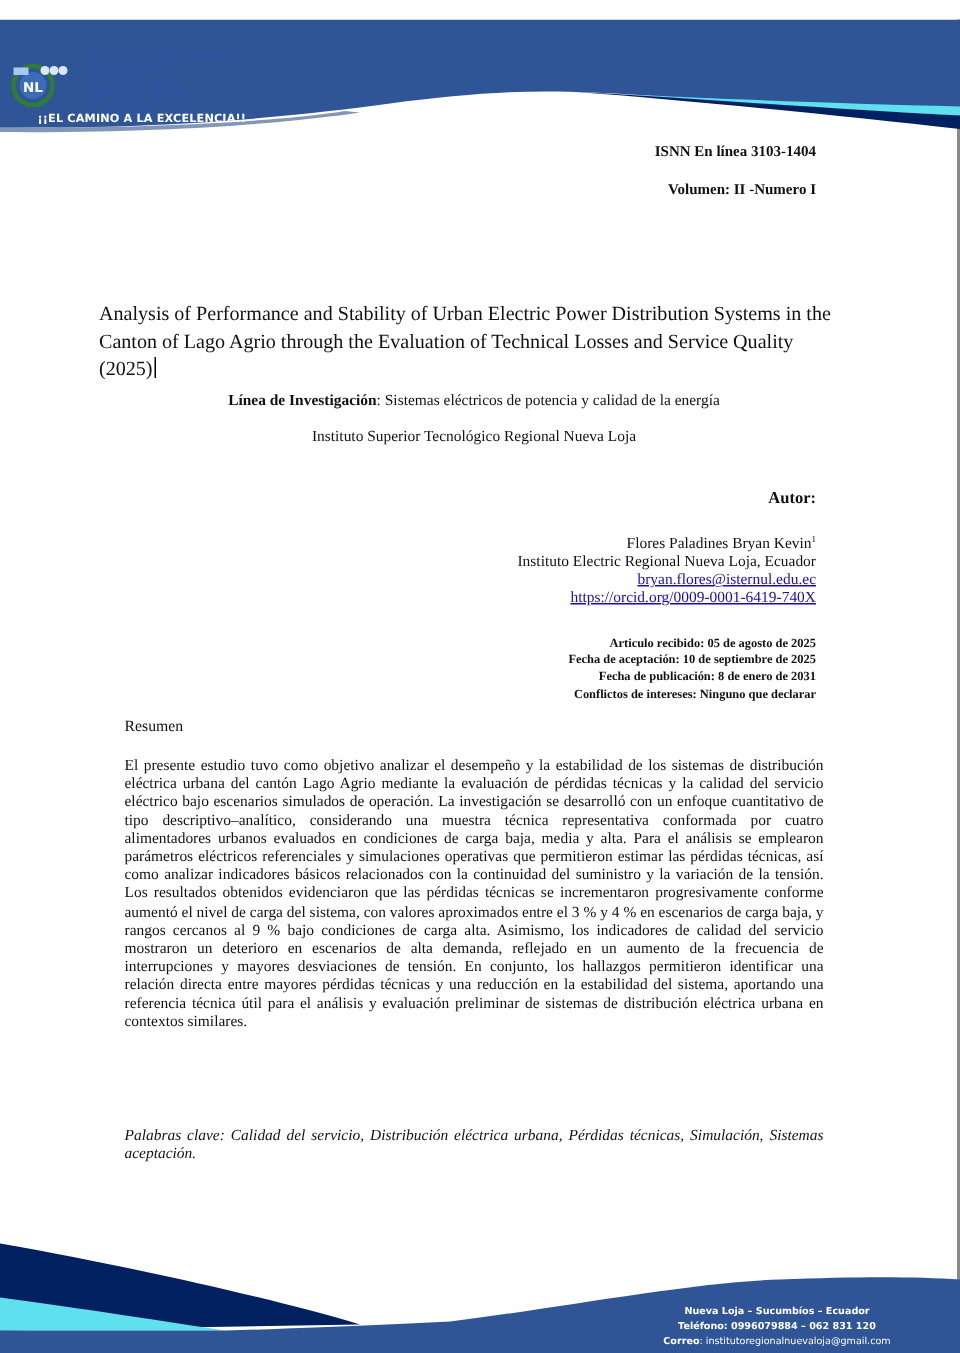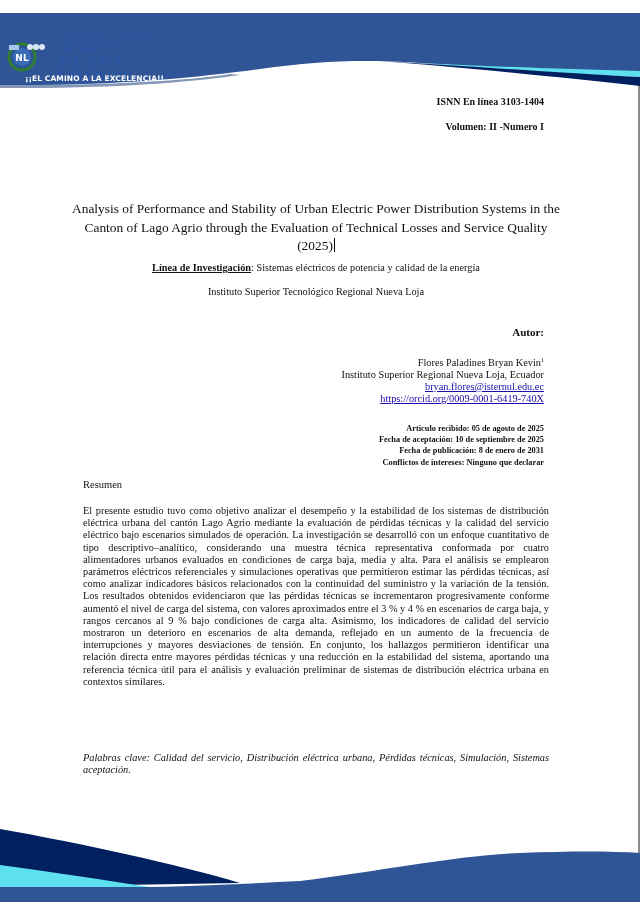--- a/index.html
+++ b/index.html
@@ -13,24 +13,24 @@
   .logo-badge { position: absolute; left: 0; top: 8px; width: 42px; height: 36px; }
   .logo-text { position: absolute; left: 52px; top: 5px; font-family: "DejaVu Serif", serif; font-weight: bold; color: #2d55a5; line-height: 1; letter-spacing: 0.5px; }
   .logo-text .l1, .logo-text .l2 { font-size: 6.5px; display: block; }
   .logo-text .l3 { font-size: 14px; display: block; margin-top: 1px; letter-spacing: 2px; }
   .slogan { position: absolute; left: 25px; top: 61px; font-family: "DejaVu Sans", sans-serif; font-weight: bold; font-size: 7.5px; color: #ffffff; letter-spacing: 0.1px; }
 
   
   .issn { position: absolute; right: 94px; top: 83px; font-size: 10px; font-weight: bold; }
   .volumen { position: absolute; right: 94px; top: 108px; font-size: 10px; font-weight: bold; }
   .title-es { position: absolute; left: 66px; width: 500px; top: 128px; font-size: 13.4px; font-weight: bold; text-align: center; line-height: 18.5px; }
-  .title-en { position: absolute; left: 66px; width: 500px; top: 187px; font-size: 13.4px; text-align: center; line-height: 18.5px; }
+  .title-en { position: absolute; left: 66px; width: 500px; top: 187px; font-size: 13.4px; text-align: left; line-height: 18.5px; }
   .cursor { display: inline-block; width: 1px; height: 14px; background: #000; vertical-align: -2px; margin-left: 1px; }
   .linea { position: absolute; left: 66px; width: 500px; top: 249px; font-size: 10.3px; text-align: center; }
-  .linea b { font-weight: bold; text-decoration: underline; }
+  .linea b { font-weight: bold; }
   .inst { position: absolute; left: 66px; width: 500px; top: 273px; font-size: 10.3px; text-align: center; }
 
   .autor-h { position: absolute; right: 94px; top: 313px; font-size: 11px; font-weight: bold; }
   .author-block { position: absolute; right: 94px; top: 341px; font-size: 10.3px; text-align: right; line-height: 12px; }
   .author-block sup { font-size: 6px; vertical-align: 4px; }
   .author-block a { color: #1a0dab; text-decoration: underline; display: block; }
   .author-block span { display: block; }
 
   .dates { position: absolute; right: 94px; top: 410px; font-size: 8.3px; font-weight: bold; text-align: right; line-height: 11.2px; }
   .dates span { display: block; }
@@ -81,21 +81,21 @@
   <div class="volumen">Volumen: II -Numero I</div>
 
   <div class="title-en"><span>Analysis of Performance and Stability of Urban Electric Power Distribution Systems in the Canton of Lago Agrio through the Evaluation of Technical Losses and Service Quality (2025)</span><span class="cursor"></span></div>
 
   <div class="linea"><b>Línea de Investigación</b><span>: Sistemas eléctricos de potencia y calidad de la energía</span></div>
   <div class="inst">Instituto Superior Tecnológico Regional Nueva Loja</div>
 
   <div class="autor-h">Autor:</div>
   <div class="author-block">
     <span><span style="display:inline">Flores Paladines Bryan Kevin</span><sup>1</sup></span>
-    <span>Instituto Superior Regional Nueva Loja, Ecuador</span>
+    <span>Instituto Electric Regional Nueva Loja, Ecuador</span>
     <a>bryan.flores@isternul.edu.ec</a>
     <a>https://orcid.org/0009-0001-6419-740X</a>
   </div>
 
   <div class="dates">
     <span>Articulo recibido: 05 de agosto de 2025</span>
     <span>Fecha de aceptación: 10 de septiembre de 2025</span>
     <span>Fecha de publicación: 8 de enero de 2031</span>
     <span>Conflictos de intereses: Ninguno que declarar</span>
   </div>
@@ -103,13 +103,18 @@
   <div class="resumen-h">Resumen</div>
   <div class="abstract">El presente estudio tuvo como objetivo analizar el desempeño y la estabilidad de los sistemas de distribución eléctrica urbana del cantón Lago Agrio mediante la evaluación de pérdidas técnicas y la calidad del servicio eléctrico bajo escenarios simulados de operación. La investigación se desarrolló con un enfoque cuantitativo de tipo descriptivo–analítico, considerando una muestra técnica representativa conformada por cuatro alimentadores urbanos evaluados en condiciones de carga baja, media y alta. Para el análisis se emplearon parámetros eléctricos referenciales y simulaciones operativas que permitieron estimar las pérdidas técnicas, así como analizar indicadores básicos relacionados con la continuidad del suministro y la variación de la tensión. Los resultados obtenidos evidenciaron que las pérdidas técnicas se incrementaron progresivamente conforme aumentó el nivel de carga del sistema, con valores aproximados entre el 3 % y 4 % en escenarios de carga baja, y rangos cercanos al 9 % bajo condiciones de carga alta. Asimismo, los indicadores de calidad del servicio mostraron un deterioro en escenarios de alta demanda, reflejado en un aumento de la frecuencia de interrupciones y mayores desviaciones de tensión. En conjunto, los hallazgos permitieron identificar una relación directa entre mayores pérdidas técnicas y una reducción en la estabilidad del sistema, aportando una referencia técnica útil para el análisis y evaluación preliminar de sistemas de distribución eléctrica urbana en contextos similares.</div>
   <div class="keywords">Palabras clave: Calidad del servicio, Distribución eléctrica urbana, Pérdidas técnicas, Simulación, Sistemas aceptación.</div>
 
   <svg class="footer-svg" viewBox="0 0 640 102" preserveAspectRatio="none">
     <path d="M0,16 C80,30 180,52 240,70 L0,74 Z" fill="#002060"></path>
     <path d="M0,52 C60,60 110,68 150,74 L0,74 Z" fill="#5ee0ee"></path>
     <path d="M0,74 L150,74 C220,72 260,70 300,68 C380,58 460,42 520,40 C570,38 610,38 640,40 L640,102 L0,102 Z" fill="#2f5597"></path>
   </svg>
   <div class="footer-web">www.institutotecnologiconuevaloja.com</div>
+  <div class="footer-contact">
+    <span class="l1">Nueva Loja – Sucumbíos – Ecuador</span>
+    <span class="l2">Teléfono: 0996079884 – 062 831 120</span>
+    <span><b>Correo</b><span style="display:inline">: institutoregionalnuevaloja@gmail.com</span></span>
+  </div>
 </div>
 
 </body></html>

